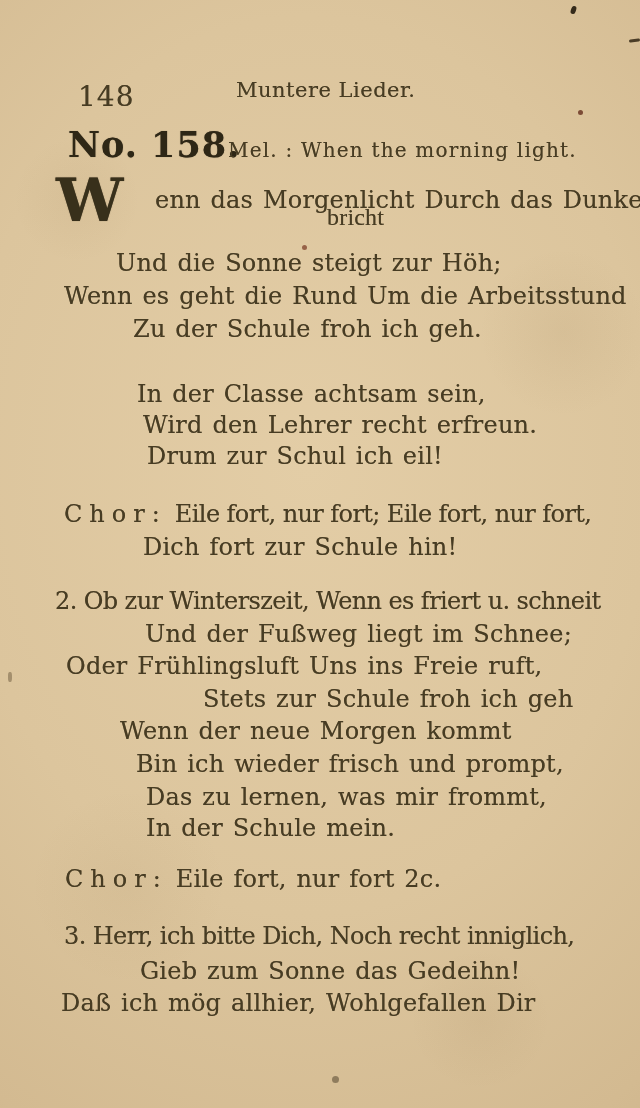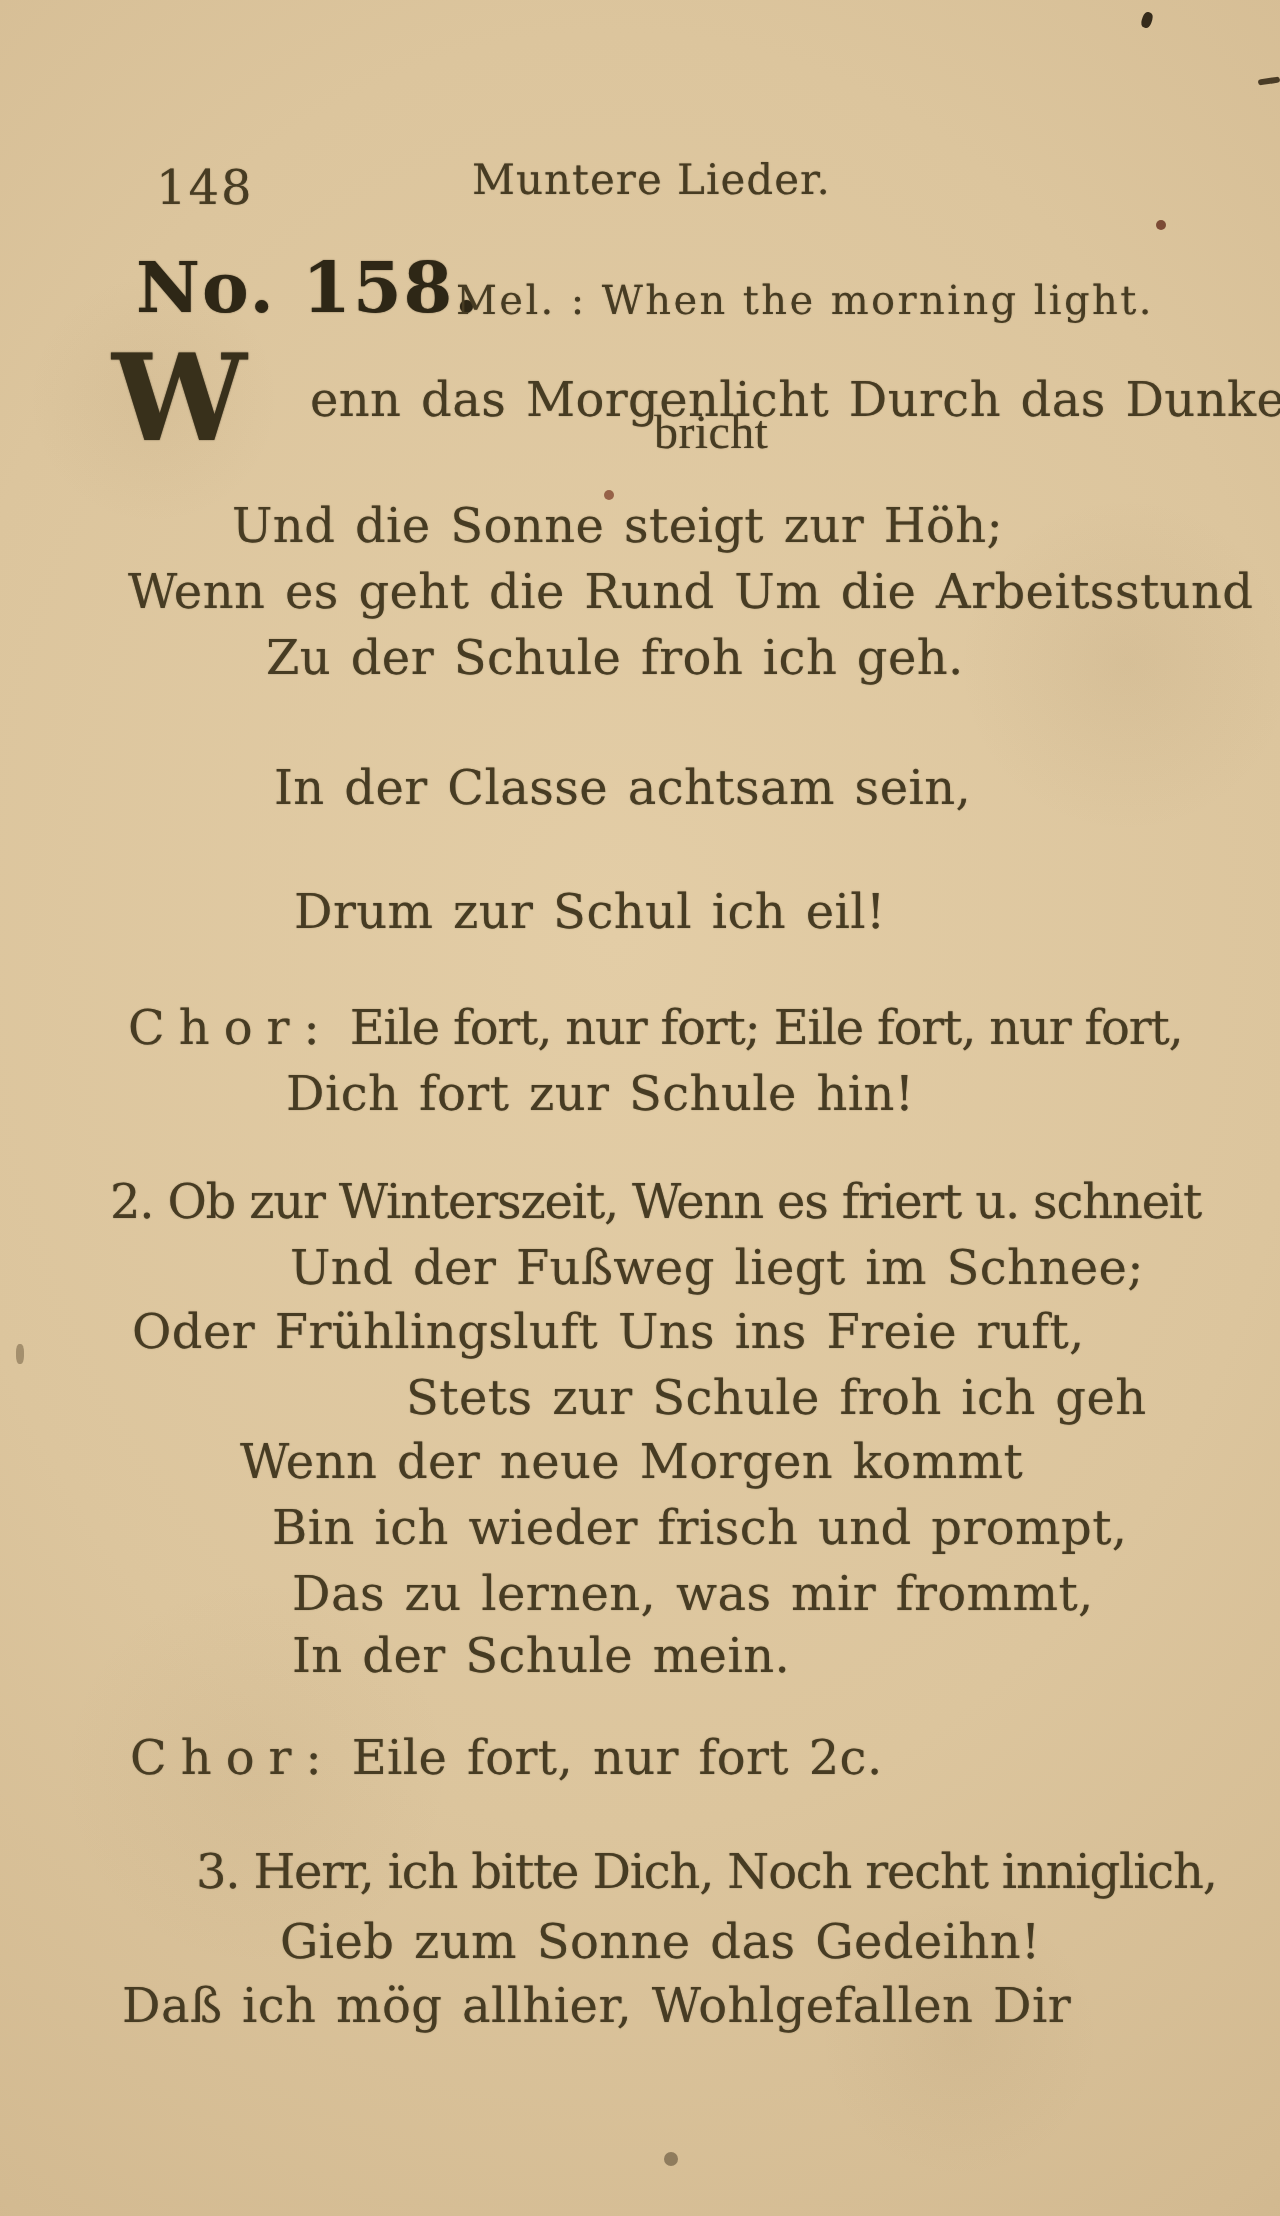--- a/index.html
+++ b/index.html
@@ -15,21 +15,21 @@
     content:"";position:absolute;inset:0;pointer-events:none;
     background:
       radial-gradient(circle 90px at 12% 18%, rgba(120,90,50,.06), transparent 70%),
       radial-gradient(circle 120px at 88% 30%, rgba(120,90,50,.07), transparent 70%),
       radial-gradient(circle 140px at 20% 80%, rgba(120,90,50,.05), transparent 70%),
       radial-gradient(circle 100px at 75% 92%, rgba(120,90,50,.06), transparent 70%);
   }
   .ink{color:#473c23;text-shadow:0 0 .6px rgba(62,50,28,.55);}
   .ln{position:absolute;white-space:nowrap;font-size:24px;line-height:30px;letter-spacing:.2px;word-spacing:2px;}
   .tight{letter-spacing:-.6px;word-spacing:0;}
-  .pagenum{position:absolute;top:80px;left:78px;font-size:24px;letter-spacing:1px;}
+  .pagenum{position:absolute;top:80px;left:78px;font-size:28px;letter-spacing:1px;}
   .runtitle{position:absolute;top:78px;left:236px;font-size:21px;letter-spacing:.5px;}
   .songnum{position:absolute;top:124px;left:68px;font-size:35px;font-weight:bold;color:#2e2716;text-shadow:0 0 .7px rgba(40,32,16,.7);letter-spacing:1px;}
   .melody{position:absolute;top:138px;left:228px;font-size:20px;letter-spacing:1.2px;}
   .dropcap{position:absolute;top:170px;left:56px;font-size:60px;line-height:1;font-weight:bold;color:#38301b;text-shadow:0 0 .8px rgba(45,36,18,.7);}
   .chlabel{letter-spacing:7px;margin-right:8px;}
   .speck{position:absolute;border-radius:50%;pointer-events:none;}
   .s1{top:6px;left:571px;width:5px;height:8px;background:#352b1b;transform:rotate(18deg);border-radius:40%;}
   .s2{top:39px;left:629px;width:11px;height:3px;background:#4a3c26;border-radius:2px;transform:rotate(-8deg);}
   .s3{top:110px;left:578px;width:5px;height:5px;background:#7c4b36;}
   .s4{top:245px;left:302px;width:5px;height:5px;background:#8a5038;opacity:.85;}
@@ -47,41 +47,42 @@
   <div class="songnum">No. 158.</div>
   <div class="melody ink">Mel. : When the morning light.</div>
 
   <div class="dropcap">W</div>
   <div class="ln ink" style="top:185px;left:119px;margin-left:36px;">enn das Morgenlicht Durch das Dunkel</div>
   <div class="ln ink" style="top:202px;left:327px;font-family:Liberation Serif, serif;">bricht</div>
   <div class="ln ink" style="top:248px;left:116px;">Und die Sonne steigt zur Höh;</div>
   <div class="ln ink" style="top:281px;left:64px;">Wenn es geht die Rund Um die Arbeitsstund</div>
   <div class="ln ink" style="top:314px;left:133px;">Zu der Schule froh ich geh.</div>
   <div class="ln ink" style="top:379px;left:137px;">In der Classe achtsam sein,</div>
+  <div class="ln ink" style="top:410px;left:143px;">Wird den Lehrer recht erfreun.</div>
   <div class="ln ink" style="top:441px;left:147px;">Drum zur Schul ich eil!</div>
 
   <div class="ln ink tight" style="top:499px;left:64px;">
     <span class="chlabel">Chor:</span><span>Eile fort, nur fort; Eile fort, nur fort,</span>
   </div>
   <div class="ln ink" style="top:532px;left:143px;">Dich fort zur Schule hin!</div>
 
   <div class="ln ink tight" style="top:586px;left:55px;">2. Ob zur Winterszeit, Wenn es friert u. schneit</div>
   <div class="ln ink" style="top:619px;left:145px;">Und der Fußweg liegt im Schnee;</div>
   <div class="ln ink" style="top:684px;left:203px;">Stets zur Schule froh ich geh</div>
   <div class="ln ink" style="top:651px;left:66px;">Oder Frühlingsluft Uns ins Freie ruft,</div>
   <div class="ln ink" style="top:716px;left:120px;">Wenn der neue Morgen kommt</div>
   <div class="ln ink" style="top:749px;left:136px;">Bin ich wieder frisch und prompt,</div>
   <div class="ln ink" style="top:782px;left:146px;">Das zu lernen, was mir frommt,</div>
   <div class="ln ink" style="top:813px;left:146px;">In der Schule mein.</div>
 
   <div class="ln ink" style="top:864px;left:65px;">
     <span class="chlabel">Chor:</span><span>Eile fort, nur fort 2c.</span>
   </div>
 
-  <div class="ln ink tight" style="top:921px;left:64px;margin-left:34px;">3. Herr, ich bitte Dich, Noch recht inniglich,</div>
+  <div class="ln ink tight" style="top:921px;left:64px;">3. Herr, ich bitte Dich, Noch recht inniglich,</div>
   <div class="ln ink" style="top:956px;left:140px;">Gieb zum Sonne das Gedeihn!</div>
   <div class="ln ink" style="top:988px;left:61px;">Daß ich mög allhier, Wohlgefallen Dir</div>
 
   <div class="speck s1"></div>
   <div class="speck s2"></div>
   <div class="speck s3"></div>
   <div class="speck s4"></div>
   <div class="speck s5"></div>
   <div class="speck s6"></div>
 

